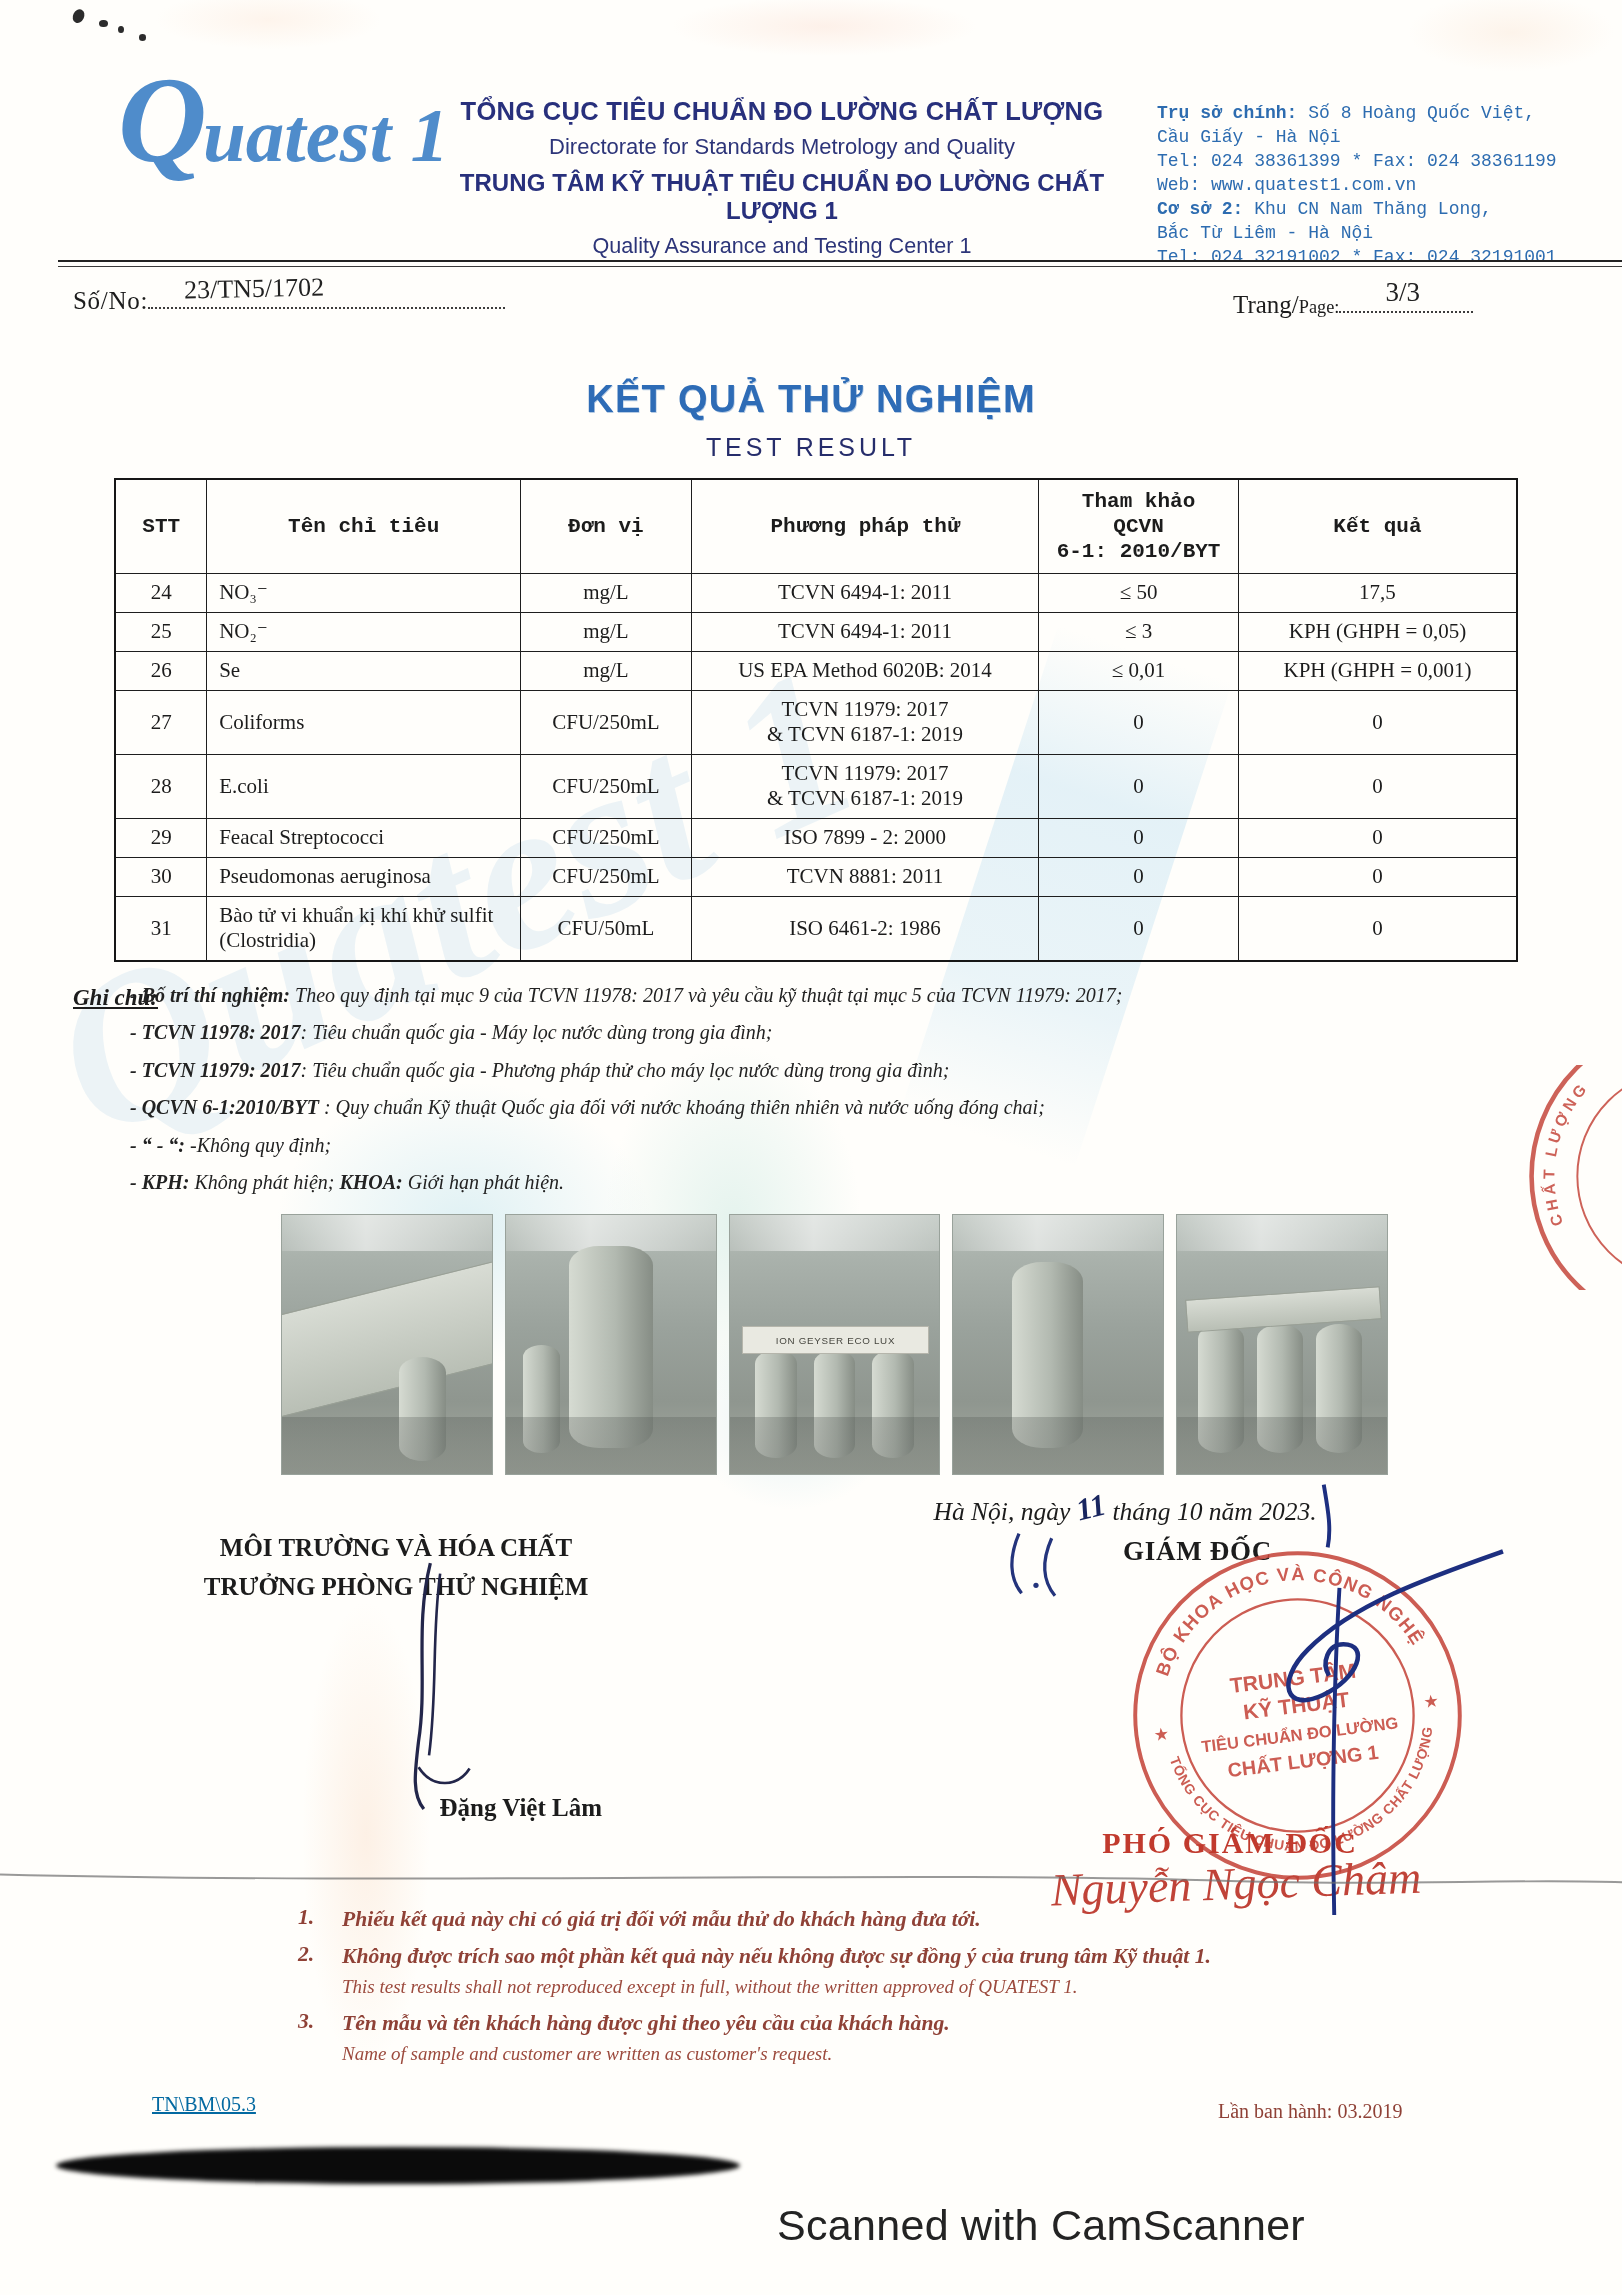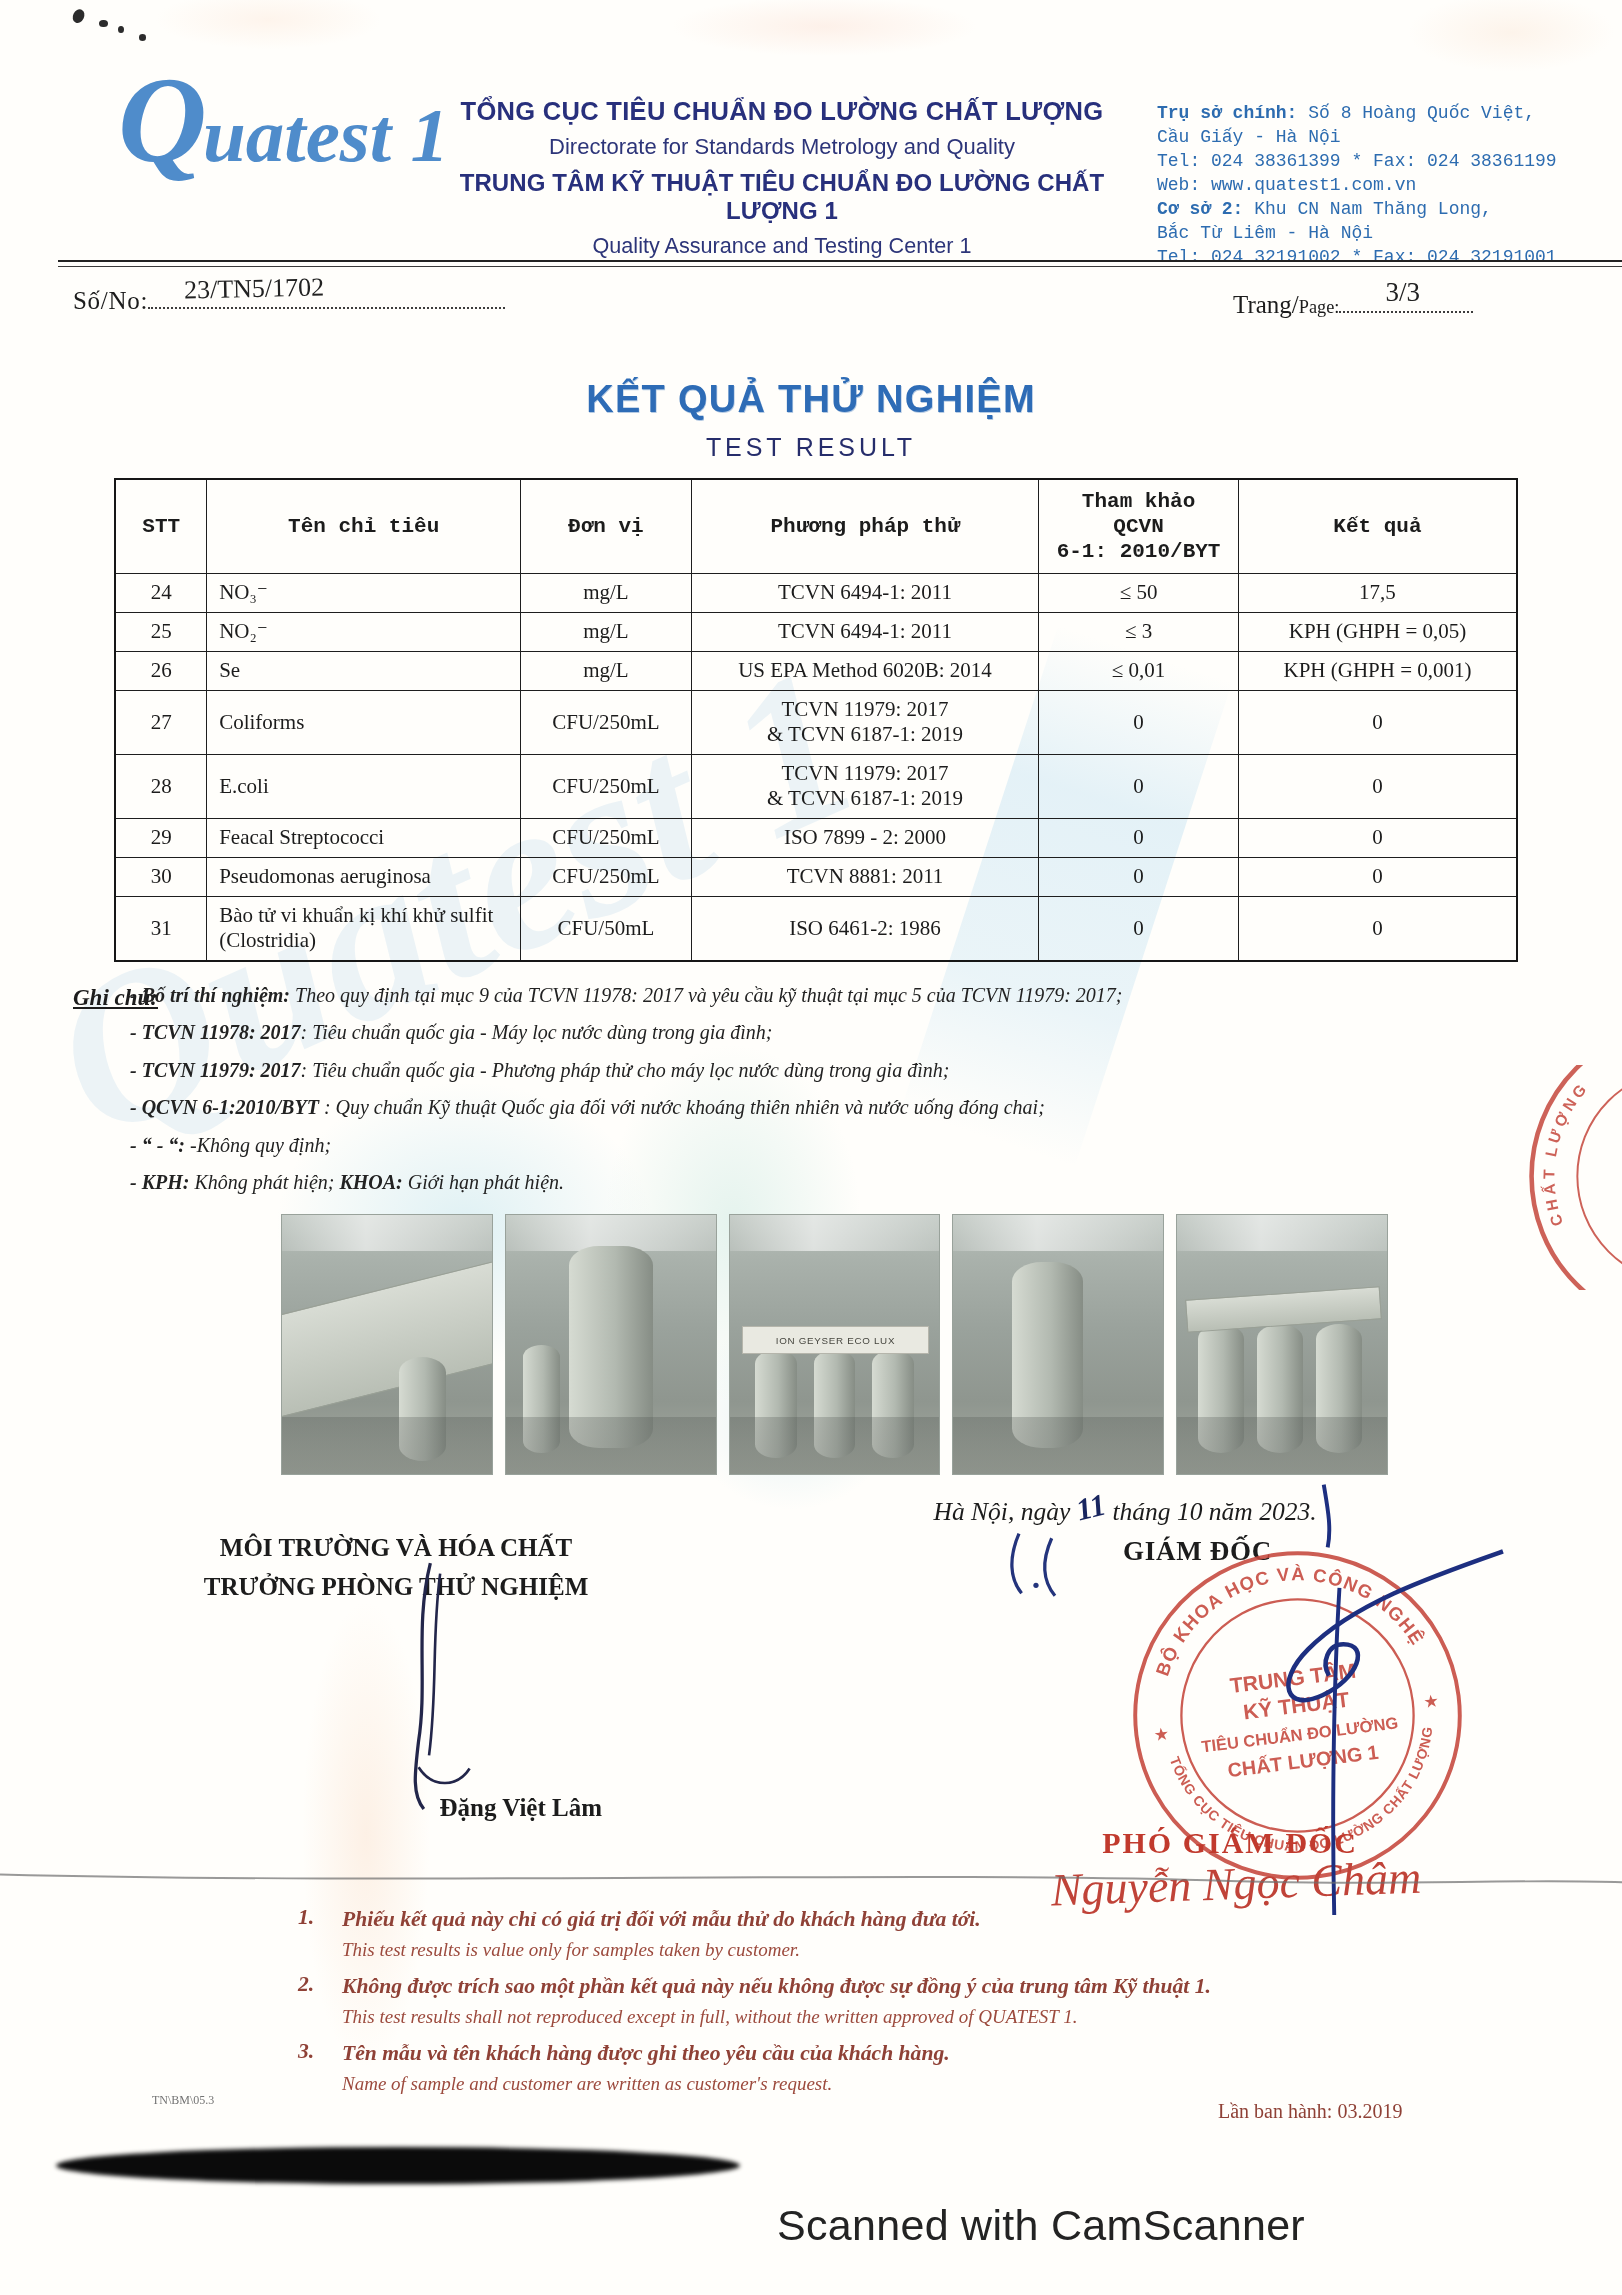--- a/index.html
+++ b/index.html
@@ -106,21 +106,21 @@
 
   .sig-layer{left:0;top:0;width:1622px;height:2295px;pointer-events:none;}
 
   
   .fnotes{left:298px;top:1905px;width:1151px;color:#8f4136;font-style:italic;}
   .fnote{display:flex;margin-bottom:9.2px;}
   .fnote .num{width:44px;font-size:21.6px;font-weight:700;}
   .fnote .txt{flex:1;}
   .fnote .vi{font-size:21.6px;font-weight:700;line-height:1.3;}
   .fnote .en{font-size:19px;color:#9c4a3d;line-height:1.35;margin-top:3.9px;font-weight:400;}
-  .fcode{left:152px;top:2093px;font-size:12px;color:#737373;}
+  .fcode{left:152px;top:2093px;font-size:20px;color:#0369a1;text-decoration:underline;}
   .fissue{left:1218px;top:2100px;font-size:20px;color:#8f4136;}
 
   .shadow-crescent{left:56px;top:2147px;width:684px;height:37px;background:#0b0b0b;border-radius:50%;filter:blur(2px);}
   .camscanner{left:777px;top:2201px;font-family:"Liberation Sans","DejaVu Sans",sans-serif;
               font-size:43px;color:#232323;letter-spacing:0.3px;white-space:nowrap;}
 </style>
 </head>
 <body>
 
 <div class="page" data-interactable="false">
@@ -390,21 +390,20 @@
 
     <path d="M0,2866 C620,2882 1420,2860 1880,2876 C2120,2884 2320,2872 2480,2878" fill="none" stroke="#6e6e6e" stroke-width="3" opacity="0.7" data-interactable="false"></path>
   </svg>
 
   <div class="abs fnotes" data-interactable="false">
 
       <div class="fnote" data-interactable="false">
         <div class="num" data-interactable="false">1.</div>
         <div class="txt">
           <div class="vi" data-interactable="false">Phiếu kết quả này chỉ có giá trị đối với mẫu thử do khách hàng đưa tới.</div>
-          <div class="en" data-interactable="false">This test results is value only for samples taken by customer.</div>
         </div>
       </div>
 
       <div class="fnote" data-interactable="false">
         <div class="num" data-interactable="false">2.</div>
         <div class="txt">
           <div class="vi" data-interactable="false">Không được trích sao một phần kết quả này nếu không được sự đồng ý của trung tâm Kỹ thuật 1.</div>
           <div class="en" data-interactable="false">This test results shall not reproduced except in full, without the written approved of QUATEST 1.</div>
         </div>
       </div>

